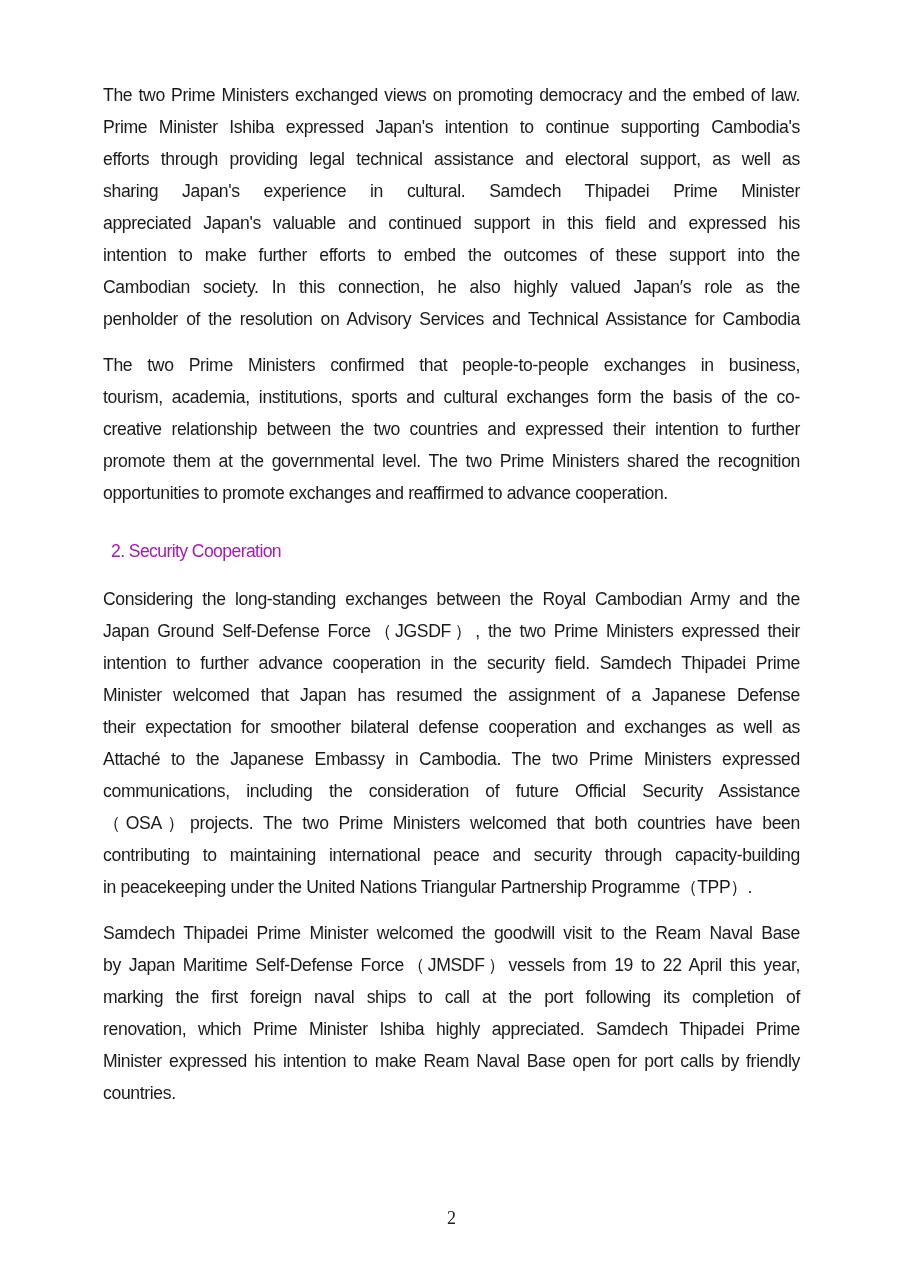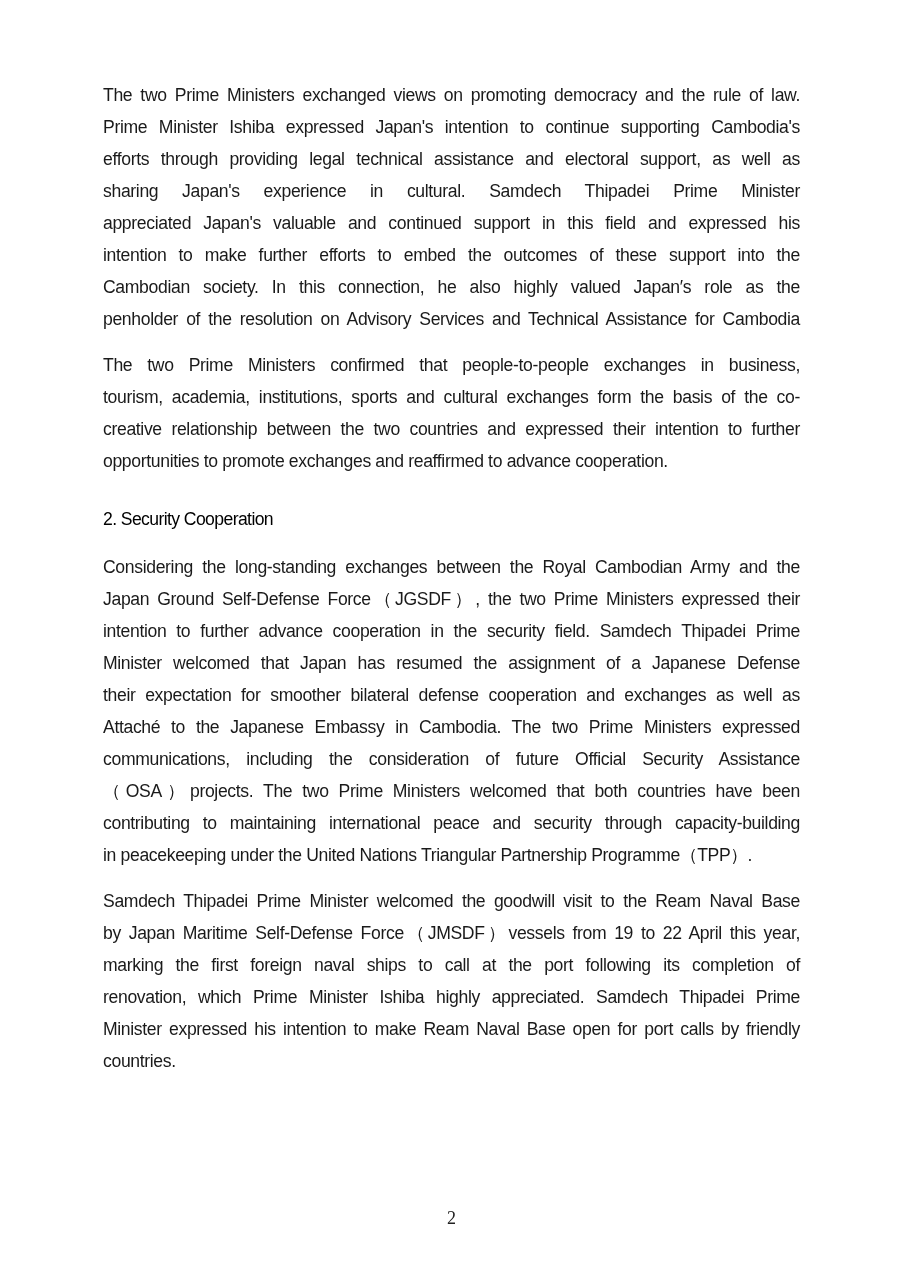--- a/index.html
+++ b/index.html
@@ -40,54 +40,55 @@
     .para + .para {
       margin-top: 14px;
     }
     .heading {
       display: block;
       font-size: 17.6px;
       font-weight: normal;
       letter-spacing: -0.6px;
       height: 32px;
       line-height: 32px;
-      margin: 26px 0 16px 0;
-      color: #000000;
+      margin: 26px 0 16px 8px;
+      color: #a21caf;
     }
     .page-number {
       position: absolute;
       top: 1208px;
       left: 0;
       width: 903px;
       text-align: center;
       font-family: "Liberation Serif", "DejaVu Serif", serif;
       font-size: 18px;
       color: #222;
     }
   </style>
 </head>
 <body>
 
 <div class="page">
 
   <div>
     <p class="para">
-      <span class="line">The two Prime Ministers exchanged views on promoting democracy and the rule of law.</span>
+      <span class="line">The two Prime Ministers exchanged views on promoting democracy and the embed of law.</span>
       <span class="line">Prime Minister Ishiba expressed Japan's intention to continue supporting Cambodia's</span>
       <span class="line">efforts through providing legal technical assistance and electoral support, as well as</span>
       <span class="line">sharing Japan's experience in cultural. Samdech Thipadei Prime Minister</span>
       <span class="line">appreciated Japan's valuable and continued support in this field and expressed his</span>
       <span class="line">intention to make further efforts to embed the outcomes of these support into the</span>
       <span class="line">Cambodian society. In this connection, he also highly valued Japan′s role as the</span>
       <span class="line">penholder of the resolution on Advisory Services and Technical Assistance for Cambodia</span>
     </p>
     <p class="para">
       <span class="line">The two Prime Ministers confirmed that people-to-people exchanges in business,</span>
       <span class="line">tourism, academia, institutions, sports and cultural exchanges form the basis of the co-</span>
       <span class="line">creative relationship between the two countries and expressed their intention to further</span>
+      <span class="line">promote them at the governmental level. The two Prime Ministers shared the recognition</span>
       <span class="line last">opportunities to promote exchanges and reaffirmed to advance cooperation.</span>
     </p>
   </div>
 
   <div>
     <h2 class="heading">2. Security Cooperation</h2>
     <p class="para">
       <span class="line">Considering the long-standing exchanges between the Royal Cambodian Army and the</span>
       <span class="line">Japan Ground Self-Defense Force（JGSDF）, the two Prime Ministers expressed their</span>
       <span class="line">intention to further advance cooperation in the security field. Samdech Thipadei Prime</span>

